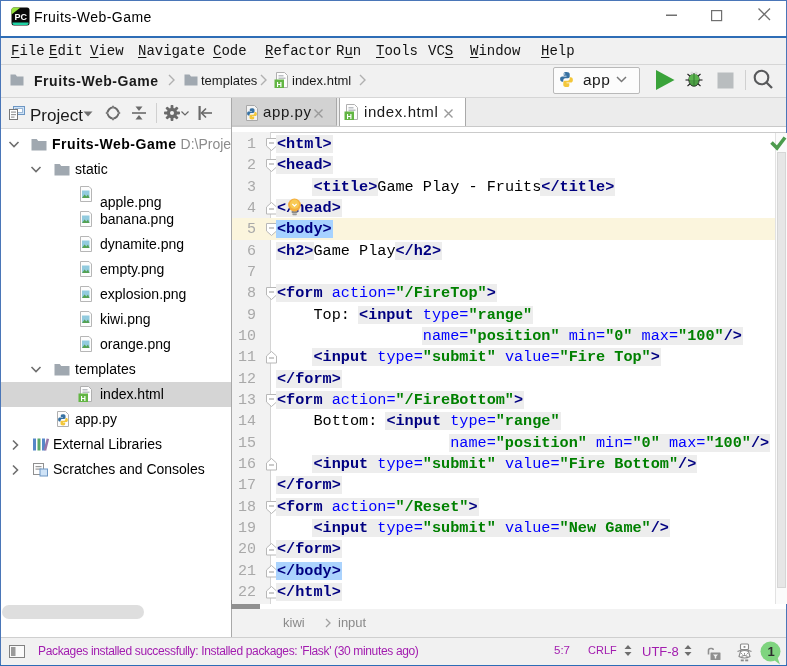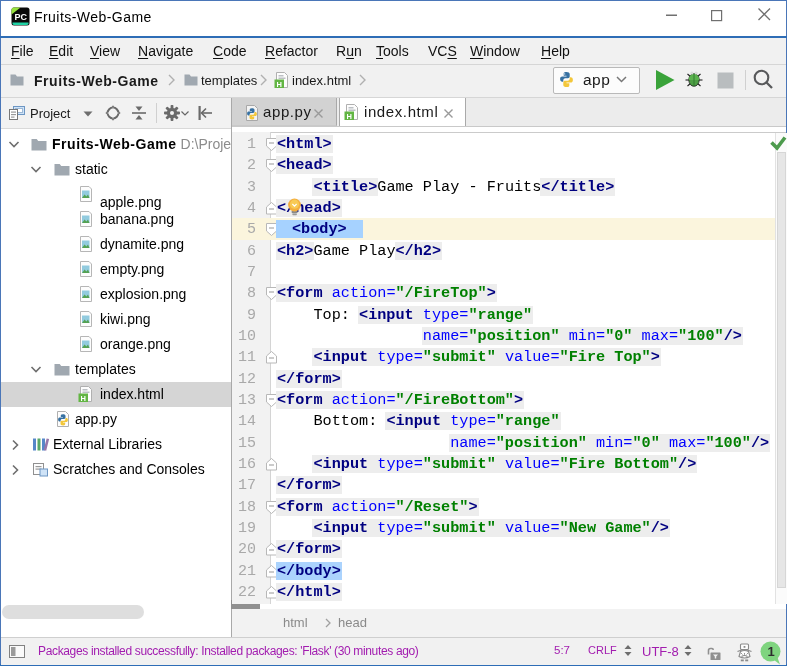--- a/index.html
+++ b/index.html
@@ -1,28 +1,28 @@
 <!DOCTYPE html>
 <html><head><meta charset="utf-8"><style>
 html,body{margin:0;padding:0;}
 #win{position:relative;width:787px;height:666px;background:#fff;font-family:"Liberation Sans",sans-serif;overflow:hidden;}
 .abs{position:absolute;}
 svg{position:absolute;overflow:visible;}
 .fm{z-index:3;}
 #title{left:34px;top:9px;font-size:14px;color:#000;letter-spacing:0.45px;}
-.mi{position:absolute;top:43px;font-size:14px;color:#111;}
+.mi{position:absolute;top:43px;font-size:14px;color:#111;font-family:Liberation Mono, monospace;}
 .mi u{text-decoration:underline;text-underline-offset:2px;}
 .bc{position:absolute;top:73px;font-size:13px;color:#1a1a1a;}
-.hdr{position:absolute;font-size:13px;color:#1a1a1a;}
+.hdr{position:absolute;font-size:17px;color:#1a1a1a;}
 .trow{position:absolute;font-size:14px;color:#000;white-space:nowrap;}
 .tabtext{position:absolute;font-size:15px;color:#1a1a1a;letter-spacing:0.6px;}
 #lnums{left:232px;top:134px;width:24px;z-index:3;font-family:"Liberation Mono",monospace;font-size:15px;line-height:21.333px;text-align:right;color:#a9a9a9;white-space:pre;}
 #code{left:277px;top:134px;z-index:3;font-family:"Liberation Mono",monospace;font-size:15.2px;line-height:21.333px;color:#000;white-space:pre;}
 .box{background:#ededed;padding:0 1px;margin:0 -1px;}
-.boxsel{background:#a6d2ff;padding:0 16px;margin:0 -1px;}
+.boxsel{background:#a6d2ff;padding:0 1px;margin:0 -1px;}
 .boxlsel{background:#abd3fd;padding:0 1px;margin:0 -1px;}
 .t{color:#000080;font-weight:bold;}
 .a{color:#0000ff;font-weight:normal;}
 .v{color:#008000;font-weight:bold;}
 .sb{position:absolute;font-size:12px;color:#a21caf;}
 </style></head><body>
 <div id="win">
 <div class="abs" style="left:0;top:0;width:787px;height:1px;background:#4a76b8;"></div>
 <div class="abs" style="left:0;top:0;width:1px;height:666px;background:#4a76b8;"></div>
 <div class="abs" style="left:786px;top:0;width:1px;height:666px;background:#4a76b8;"></div>
@@ -376,25 +376,25 @@
       <rect x="5.3" y="15.4" width="4.6" height="1.8" rx="0.9" fill="#9a9a9a"></rect>
       <circle cx="7.5" cy="7" r="6.4" fill="#f3ad3d"></circle>
       <circle cx="7.5" cy="6.2" r="4.6" fill="#f8ca55"></circle>
       <path d="M5.4 6 l2.1 2.1 l2.1 -2.1" fill="none" stroke="#fff" stroke-width="1.2"></path>
     </svg>
 <svg style="left:770px;top:135px;z-index:3;" width="16" height="14">
       <path d="M1.5 7.5 L7 13 L15 2.5" fill="none" stroke="#4d9b4d" stroke-width="3.6"></path>
     </svg>
 <div class="abs" style="left:231px;top:600px;width:29px;height:9px;background:#909090;"></div>
 <div class="abs" style="left:232px;top:609px;width:554px;height:28px;background:#f2f2f2;"></div>
-<span class="bc" style="left:283px;top:615px;color:#8a8a8a;">html</span>
+<span class="bc" style="left:283px;top:615px;color:#8a8a8a;">kiwi</span>
 <svg style="left:325px;top:618px" width="6" height="10">
       <path d="M1 1 L5 5 L1 9" fill="none" stroke="#a0a0a0" stroke-width="1.3"></path>
     </svg>
-<span class="bc" style="left:338px;top:615px;color:#8a8a8a;">head</span>
+<span class="bc" style="left:338px;top:615px;color:#8a8a8a;">input</span>
 <div class="abs" style="left:1px;top:637px;width:785px;height:27px;background:#f1f1f1;border-top:1px solid #cfcfcf;"></div>
 <svg style="left:9px;top:645px" width="17" height="14">
       <rect x="0.5" y="0.5" width="15" height="12" fill="#fafafa" stroke="#818181"></rect>
       <rect x="2" y="2" width="4.5" height="9" fill="#9a9a9a"></rect>
     </svg>
 <span class="sb" style="left:38px;top:644px;letter-spacing:-0.35px;">Packages installed successfully: Installed packages: 'Flask' (30 minutes ago)</span>
 <span class="sb" style="left:554px;top:644px;font-size:11.5px;">5:7</span>
 <span class="sb" style="left:588px;top:644px;font-size:11px;">CRLF</span>
 <svg style="left:624px;top:645px" width="8" height="11">
       <path d="M4 0 L7.5 4 H0.5 Z" fill="#6e6e6e"></path>

